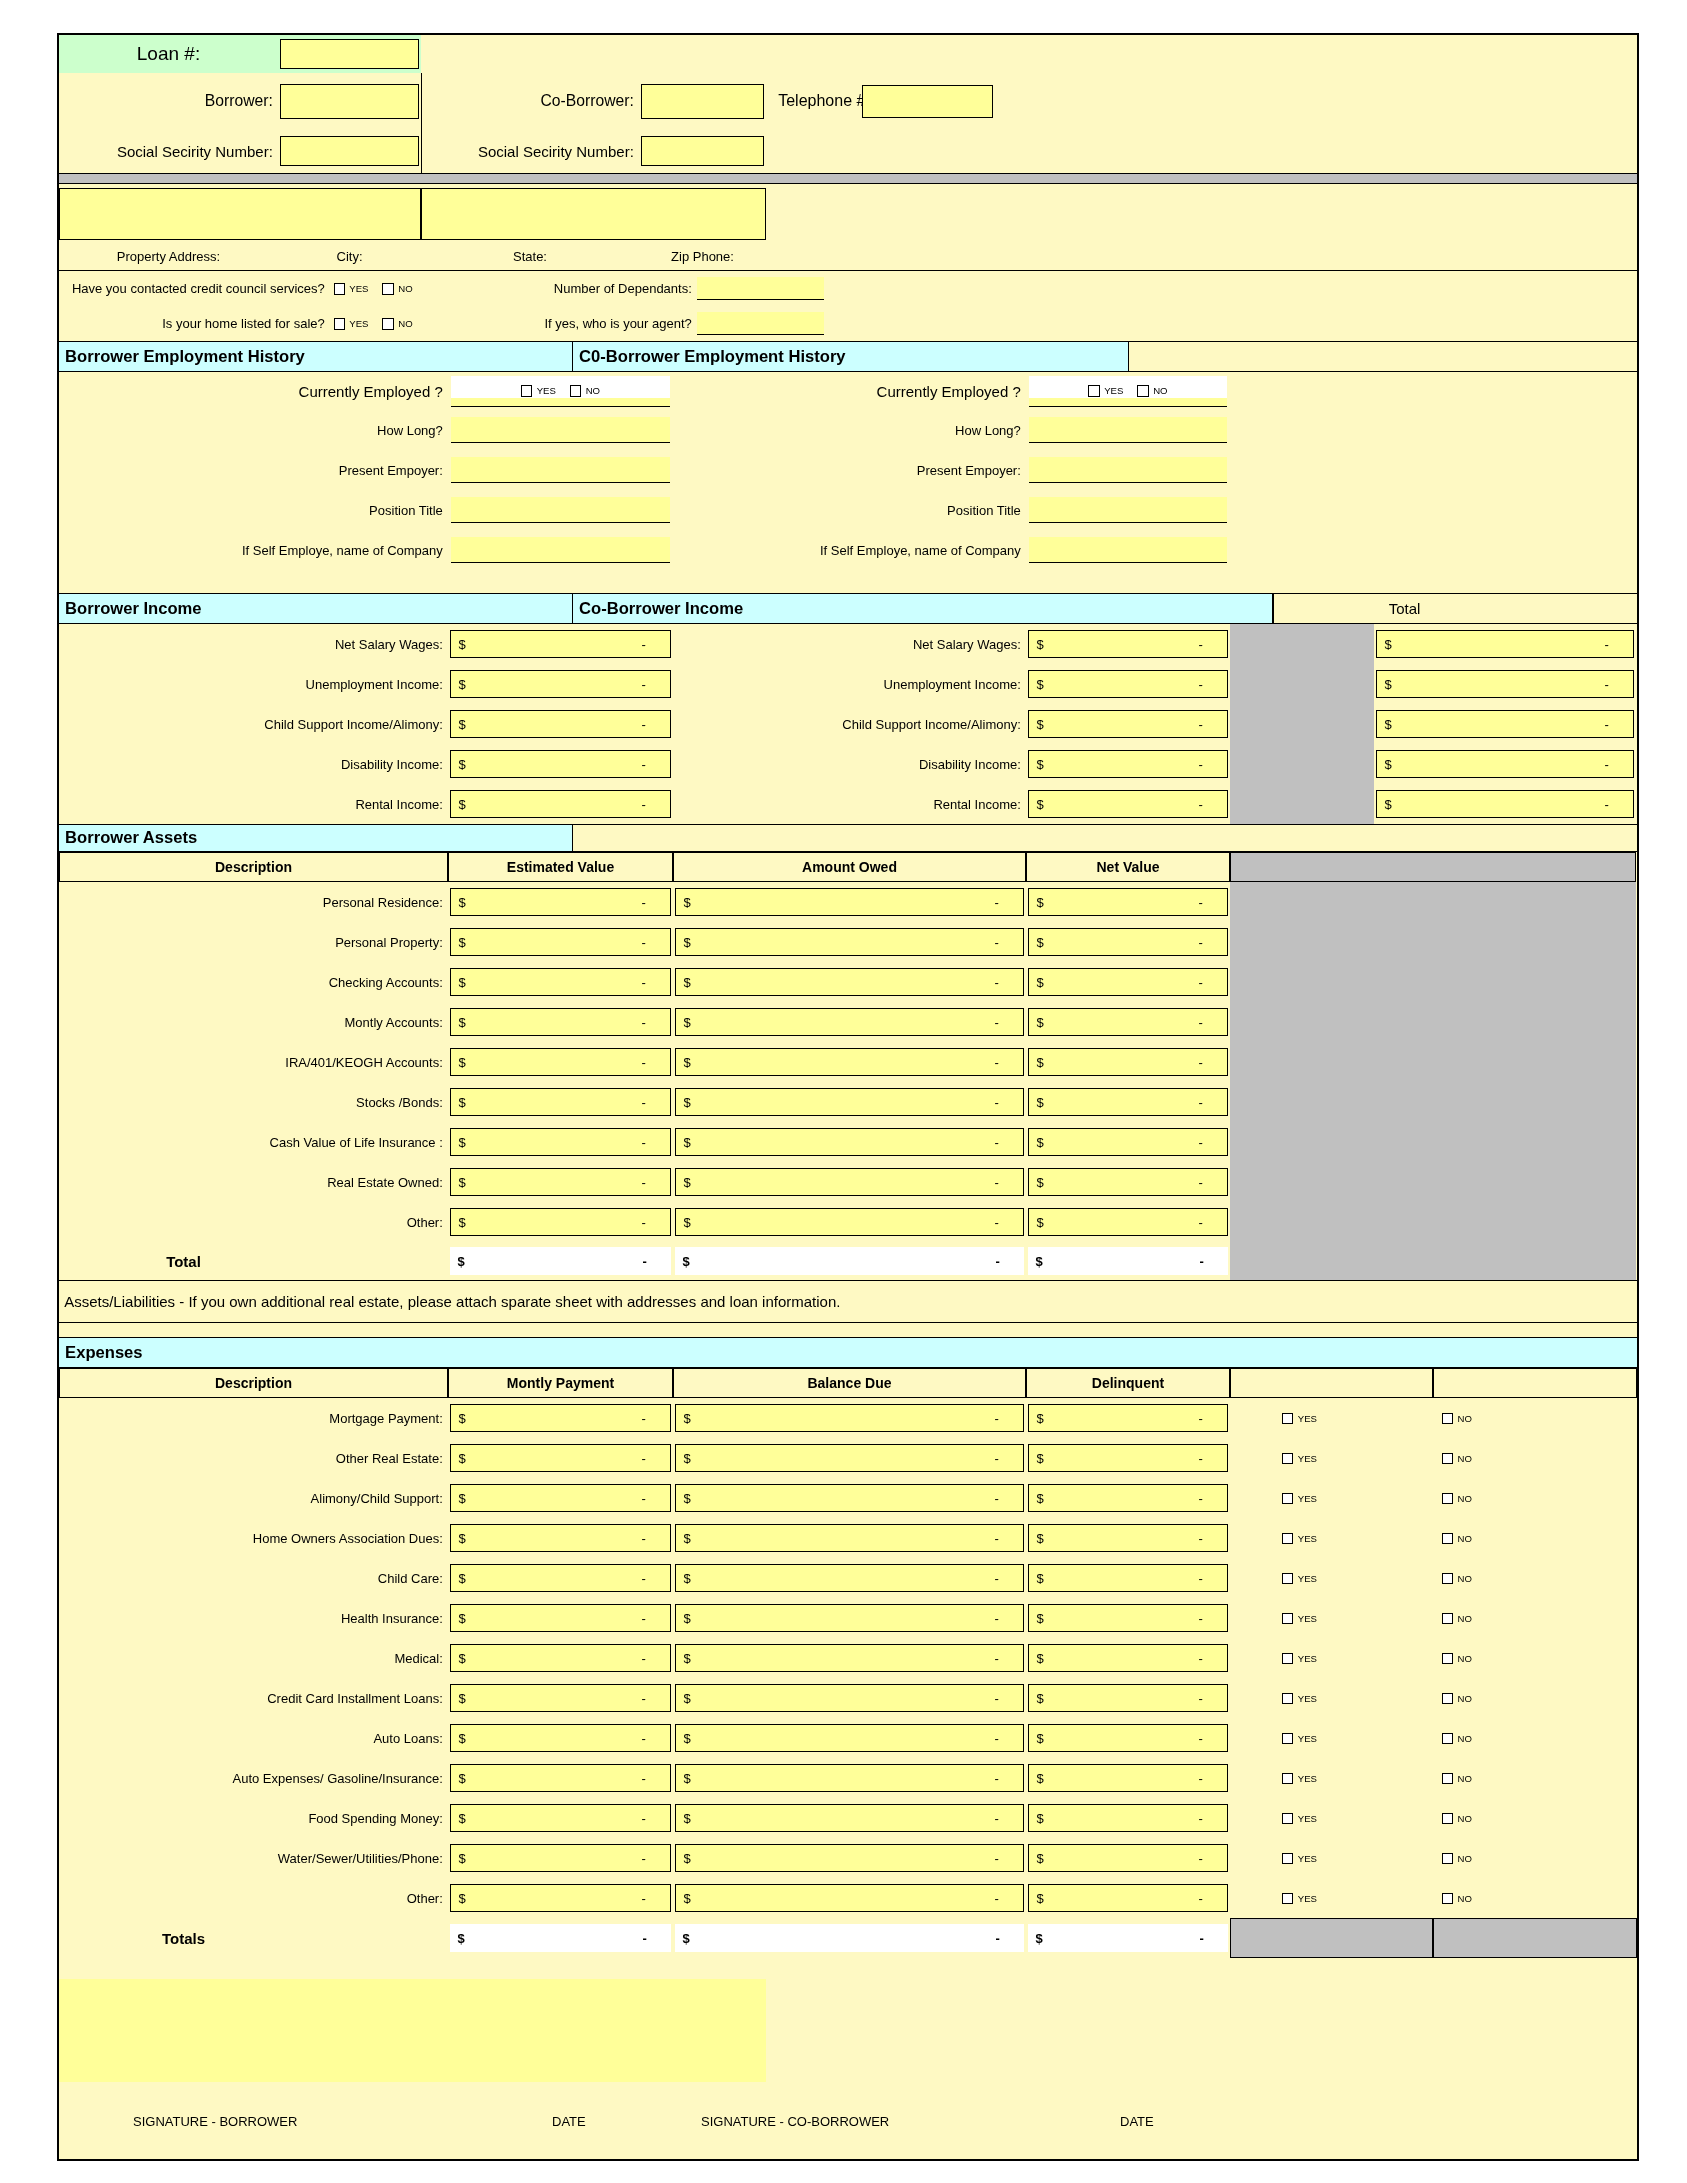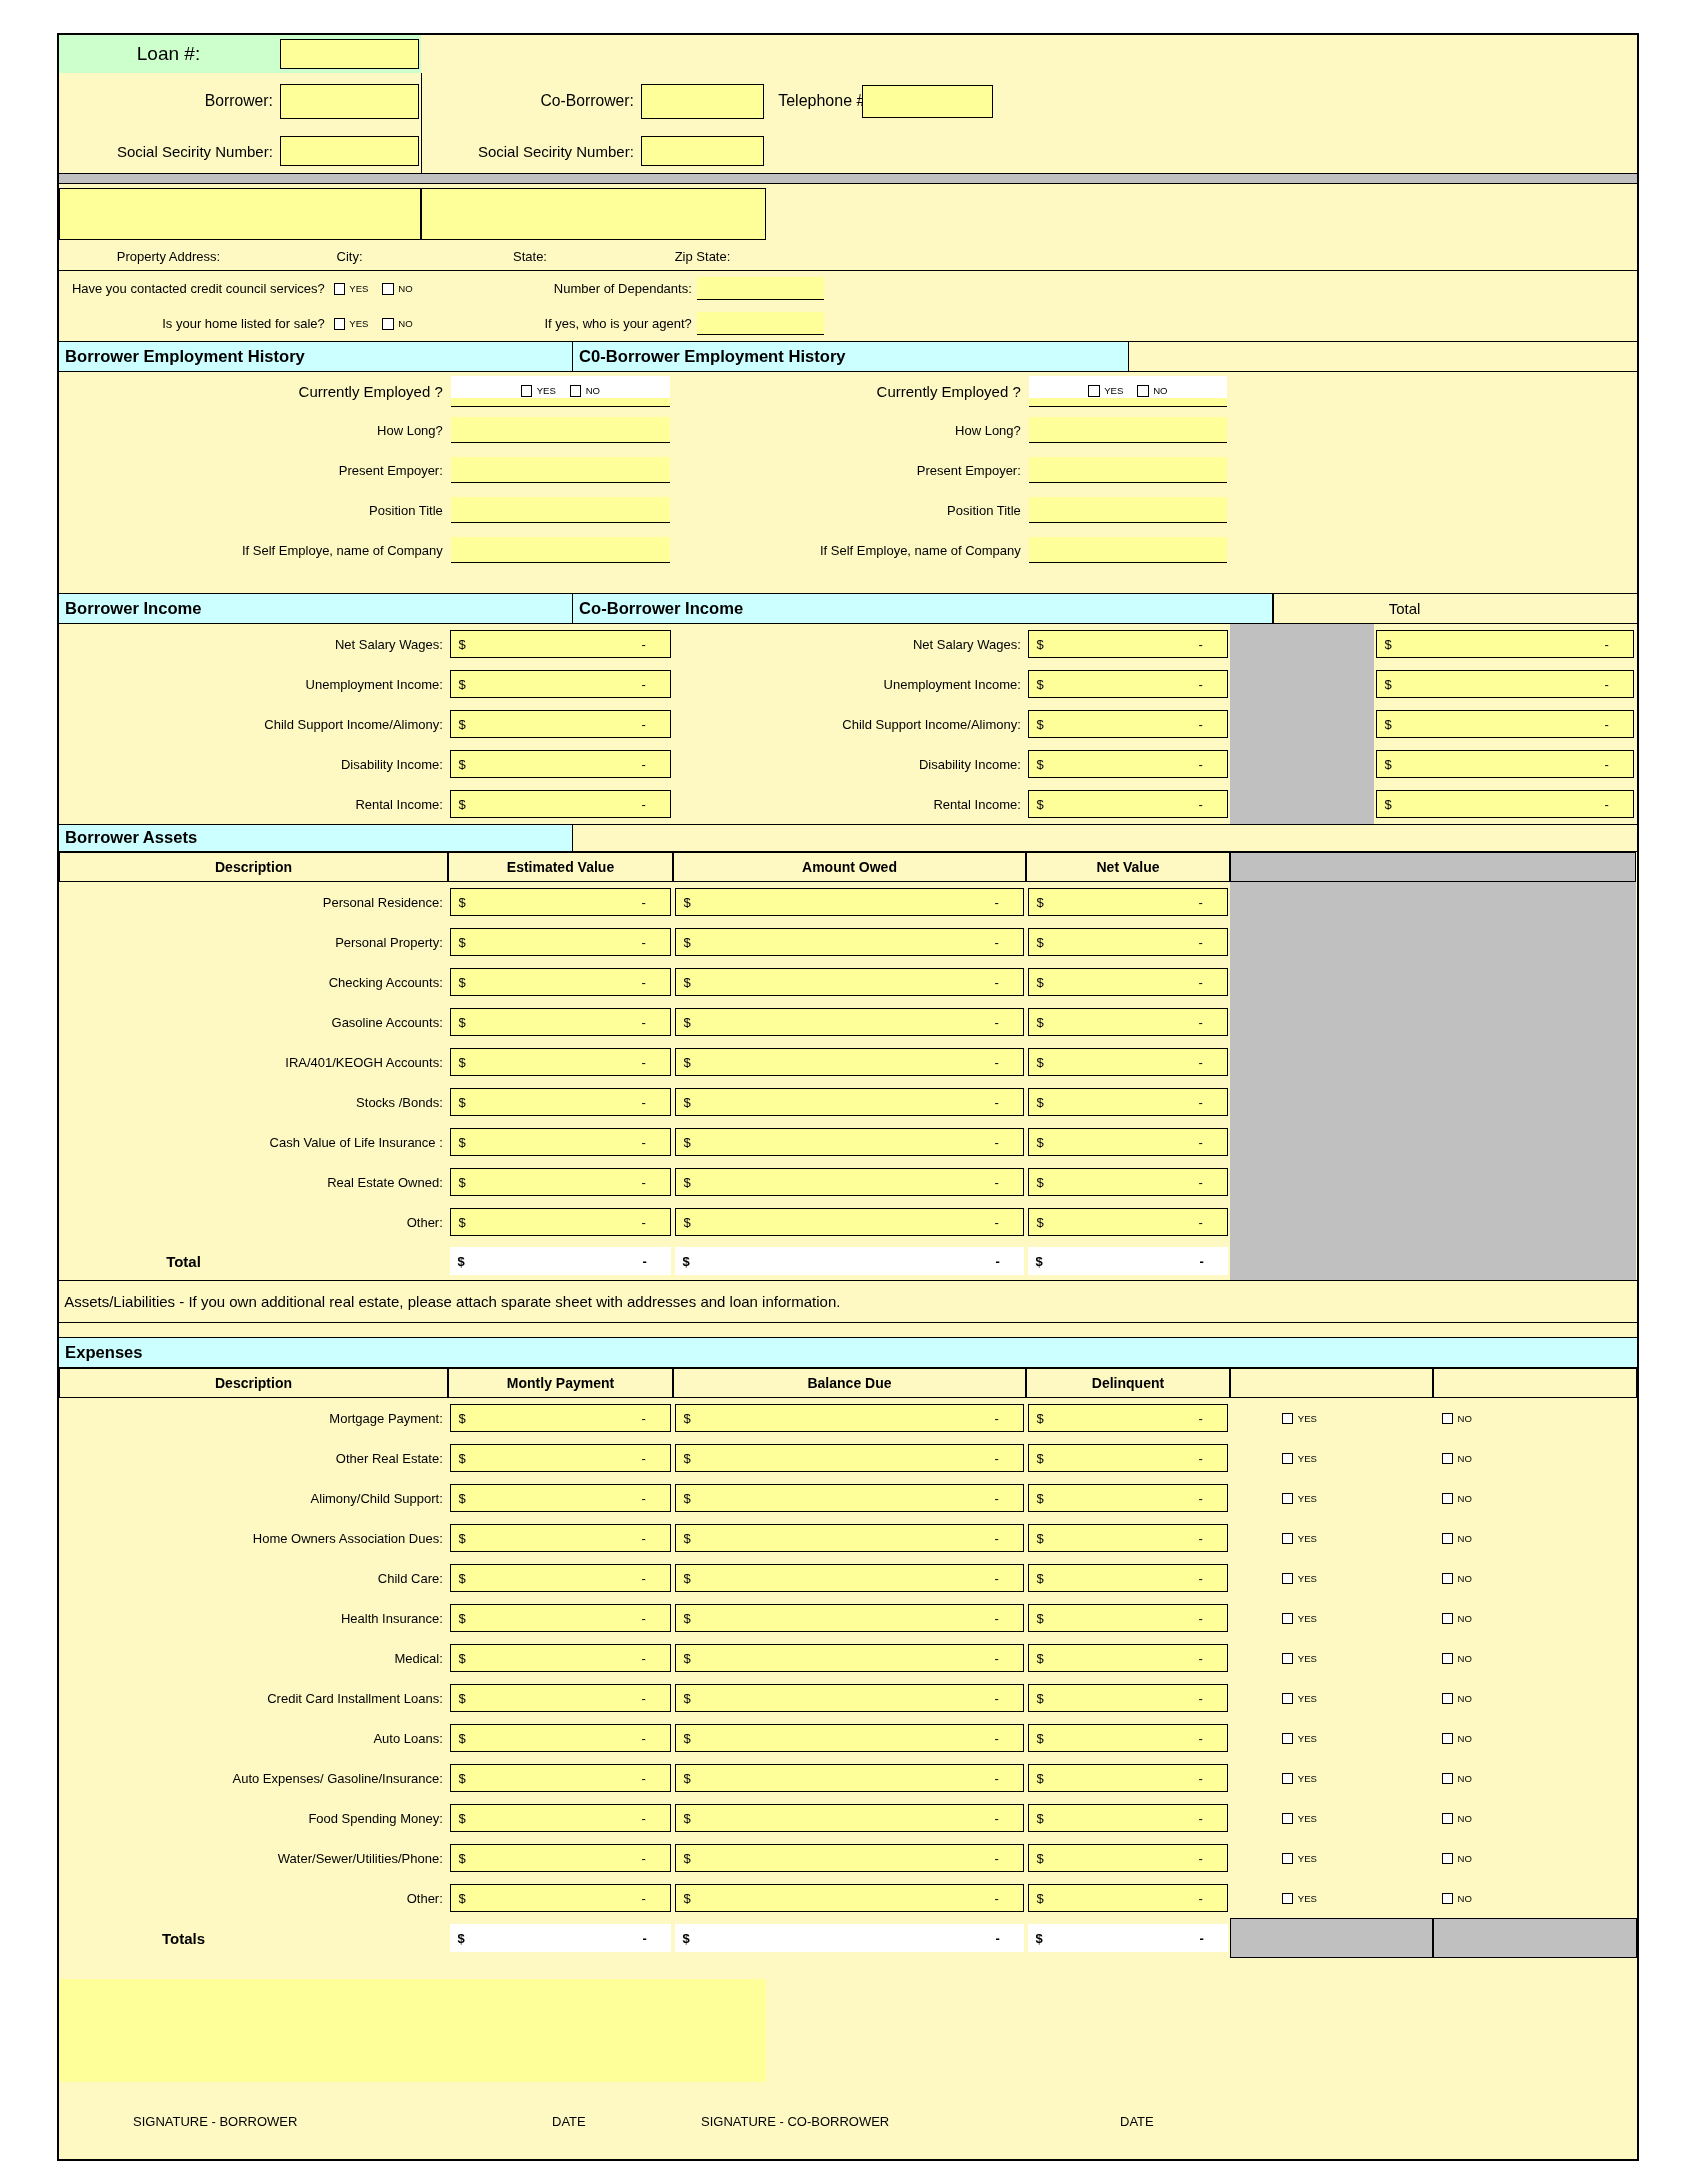--- a/index.html
+++ b/index.html
@@ -92,21 +92,21 @@
     <div class="c w395">
       <div class="ybox" style="height:52px;flex:1"></div>
     </div>
     <div class="c fill"></div>
   </div>
 
   <div class="row h32" style="border-bottom:1.7px solid #000">
     <div class="c w251 center" style="font-size:13px">Property Address:</div>
     <div class="c w164 center" style="font-size:13px">City:</div>
     <div class="c w250 center b" style="font-size:13px">State:</div>
-    <div class="c w145 center" style="font-size:13px">Zip State:</div>
+    <div class="c w145 center" style="font-size:13px">Zip Phone:</div>
     <div class="c fill"></div>
   </div>
 
   <div class="row h40">
     <div class="c w310 lbl">Have you contacted credit council services?</div>
     <div class="c w160" style="padding-left:3.5px">
       <span class="cb"></span>
       <span class="cbl">YES</span>
       <span class="cb" style="margin-left:14px"></span>
       <span class="cbl">NO</span>
@@ -415,21 +415,21 @@
       <div class="c w233">
         <div class="vc">
           <span>$</span>
           <span>-</span>
         </div>
       </div>
       <div class="c w465 gray"></div>
     </div>
 
     <div class="row h46">
-      <div class="c w445 lbl">Gasoline Accounts:</div>
+      <div class="c w445 lbl">Montly Accounts:</div>
       <div class="c w258">
         <div class="vc">
           <span>$</span>
           <span>-</span>
         </div>
       </div>
       <div class="c w404">
         <div class="vc">
           <span>$</span>
           <span>-</span>

